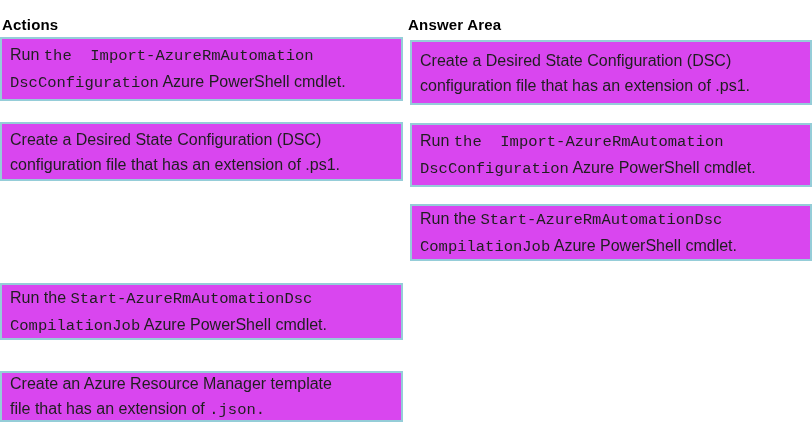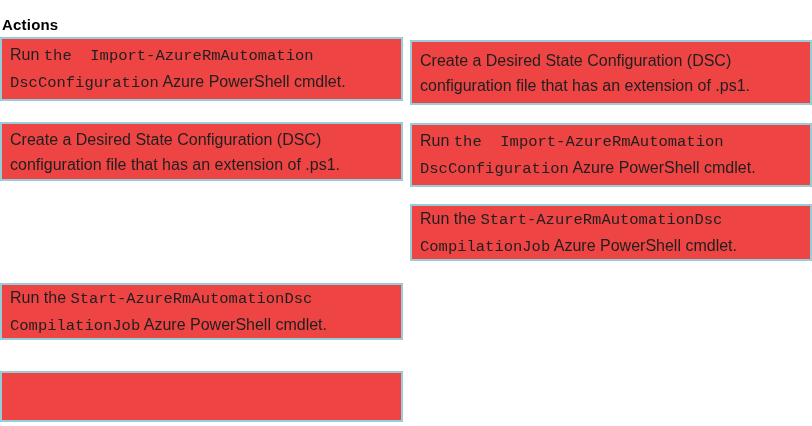--- a/index.html
+++ b/index.html
@@ -18,21 +18,21 @@
     font-size: 15px;
     font-weight: bold;
     color: #000000;
     letter-spacing: 0.2px;
   }
   #title-actions { left: 2px; }
   #title-answer  { left: 408px; }
   .card {
     position: absolute;
     box-sizing: border-box;
-    background: #ef4444;
+    background: #d946ef;
     border: 2px solid var(--card-border, #95cdd8);
     display: flex;
     flex-direction: column;
     justify-content: center;
     padding: 2px 8px;
   }
   .card-line {
     white-space: pre;
     font-size: 16px;
     line-height: 25px;
@@ -50,38 +50,41 @@
   #answer-card-1 { left: 410px; top: 123px; width: 402px; height: 64px; }
   #answer-card-2 { left: 410px; top: 204px; width: 402px; height: 57px; }
 </style>
 </head>
 <body>
 
 <div class="stage">
 
   <div class="col-title" id="title-actions">Actions</div>
 
+  <div class="col-title" id="title-answer">Answer Area</div>
 
   <div class="card" id="action-card-0">
       <div class="card-line"><span class="seg-sans">Run </span><span class="seg-mono">the  Import-AzureRmAutomation</span></div>
       <div class="card-line"><span class="seg-mono">DscConfiguration</span><span class="seg-sans"> Azure PowerShell cmdlet.</span></div>
     </div>
 
   <div class="card" id="action-card-1">
       <div class="card-line"><span class="seg-sans">Create a Desired State Configuration (DSC)</span></div>
       <div class="card-line"><span class="seg-sans">configuration file that has an extension of .ps1.</span></div>
     </div>
 
 
   <div class="card" id="action-card-3">
       <div class="card-line"><span class="seg-sans">Run the </span><span class="seg-mono">Start-AzureRmAutomationDsc</span></div>
       <div class="card-line"><span class="seg-mono">CompilationJob</span><span class="seg-sans"> Azure PowerShell cmdlet.</span></div>
     </div>
 
   <div class="card" id="action-card-4">
+      <div class="card-line"><span class="seg-sans">Create an Azure Resource Manager template</span></div>
+      <div class="card-line"><span class="seg-sans">file that has an extension of </span><span class="seg-mono">.json.</span></div>
     </div>
 
   <div class="card" id="answer-card-0">
       <div class="card-line"><span class="seg-sans">Create a Desired State Configuration (DSC)</span></div>
       <div class="card-line"><span class="seg-sans">configuration file that has an extension of .ps1.</span></div>
     </div>
 
   <div class="card" id="answer-card-1">
       <div class="card-line"><span class="seg-sans">Run </span><span class="seg-mono">the  Import-AzureRmAutomation</span></div>
       <div class="card-line"><span class="seg-mono">DscConfiguration</span><span class="seg-sans"> Azure PowerShell cmdlet.</span></div>

